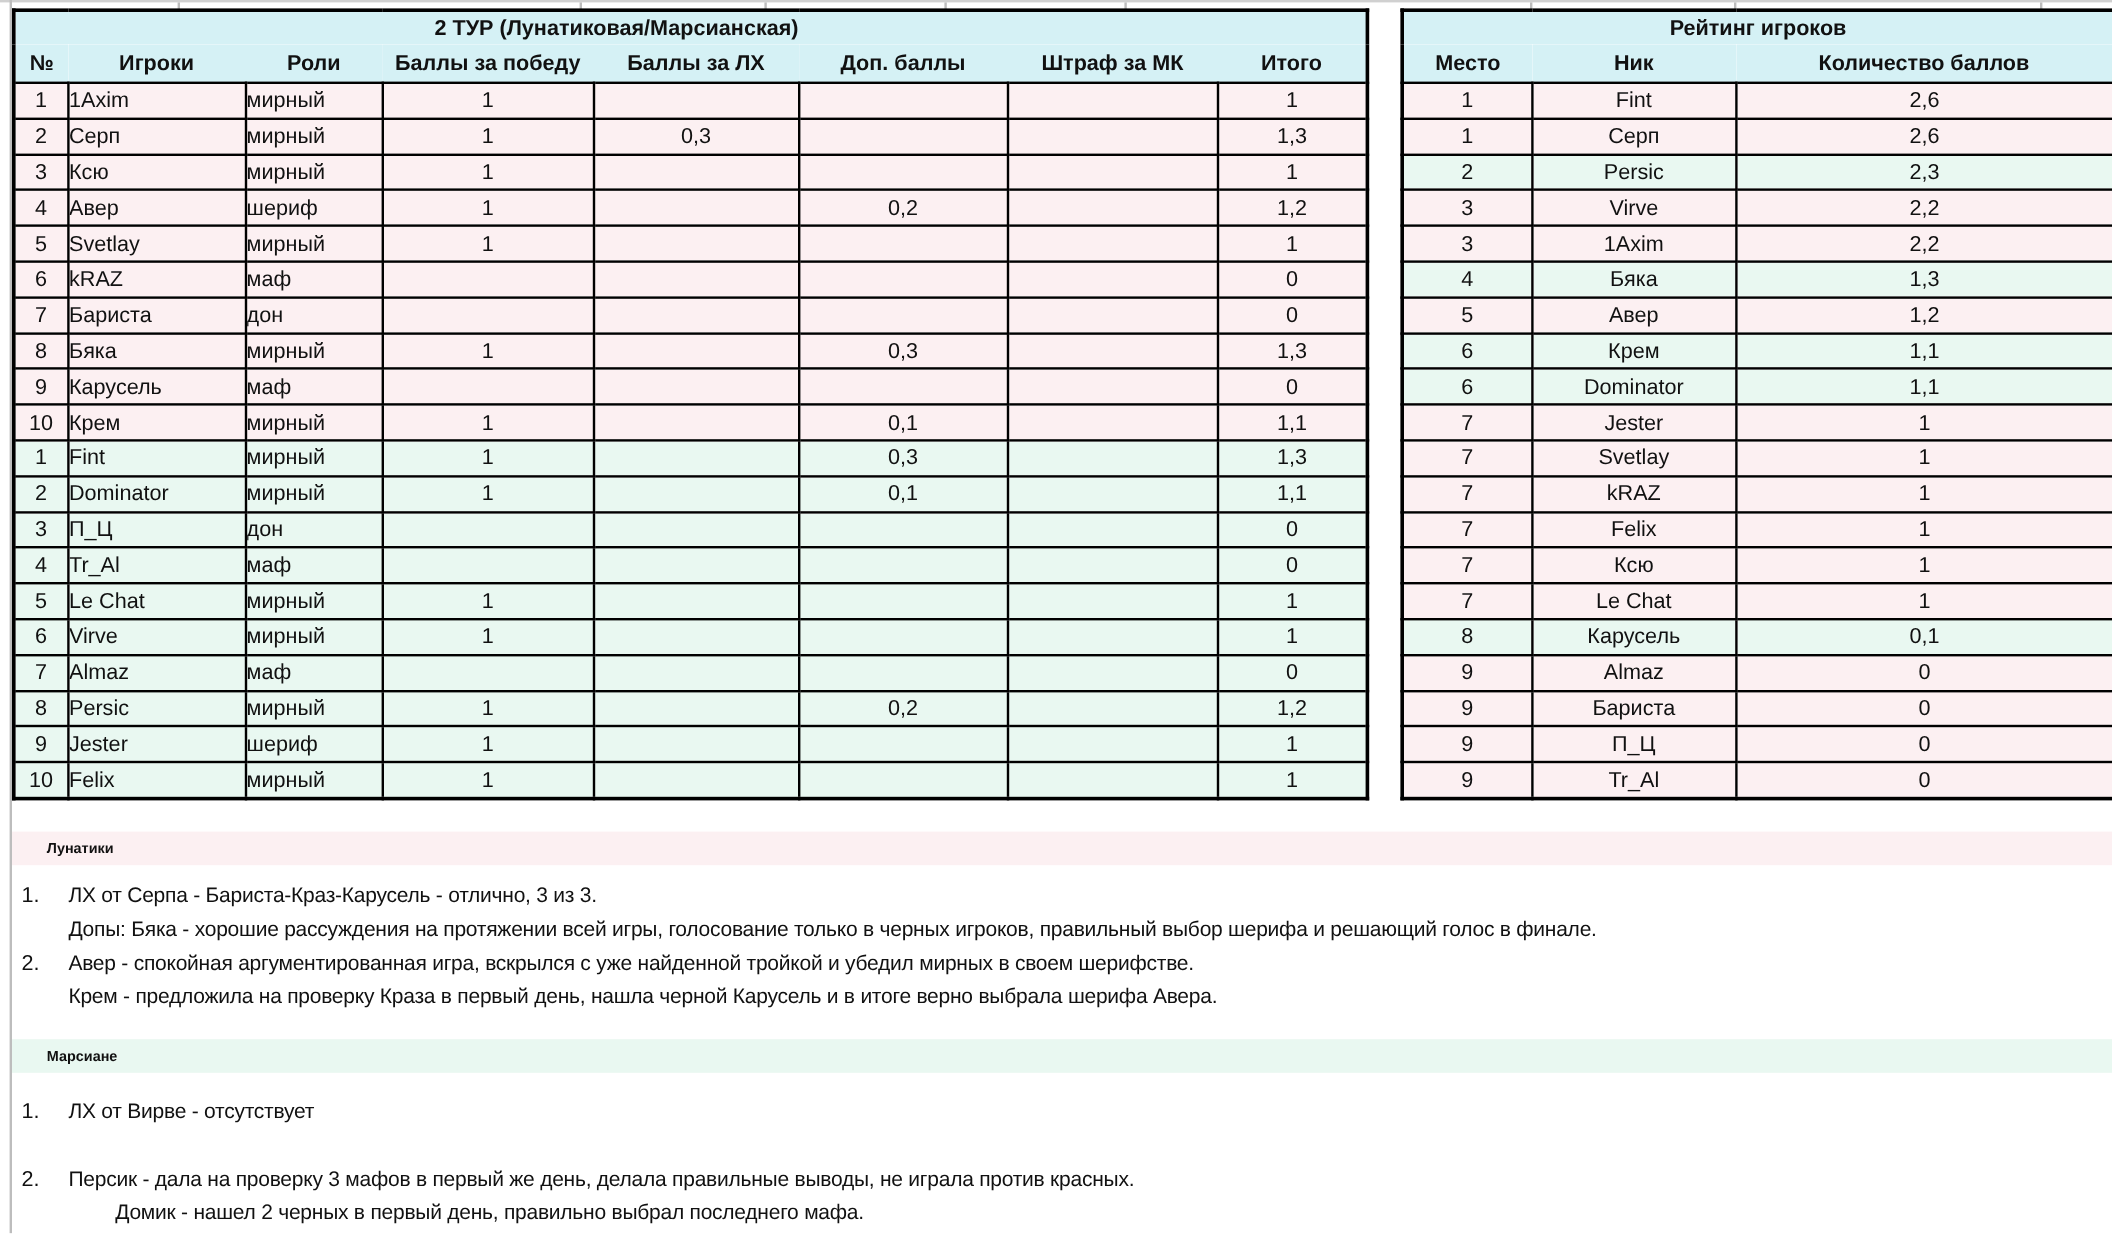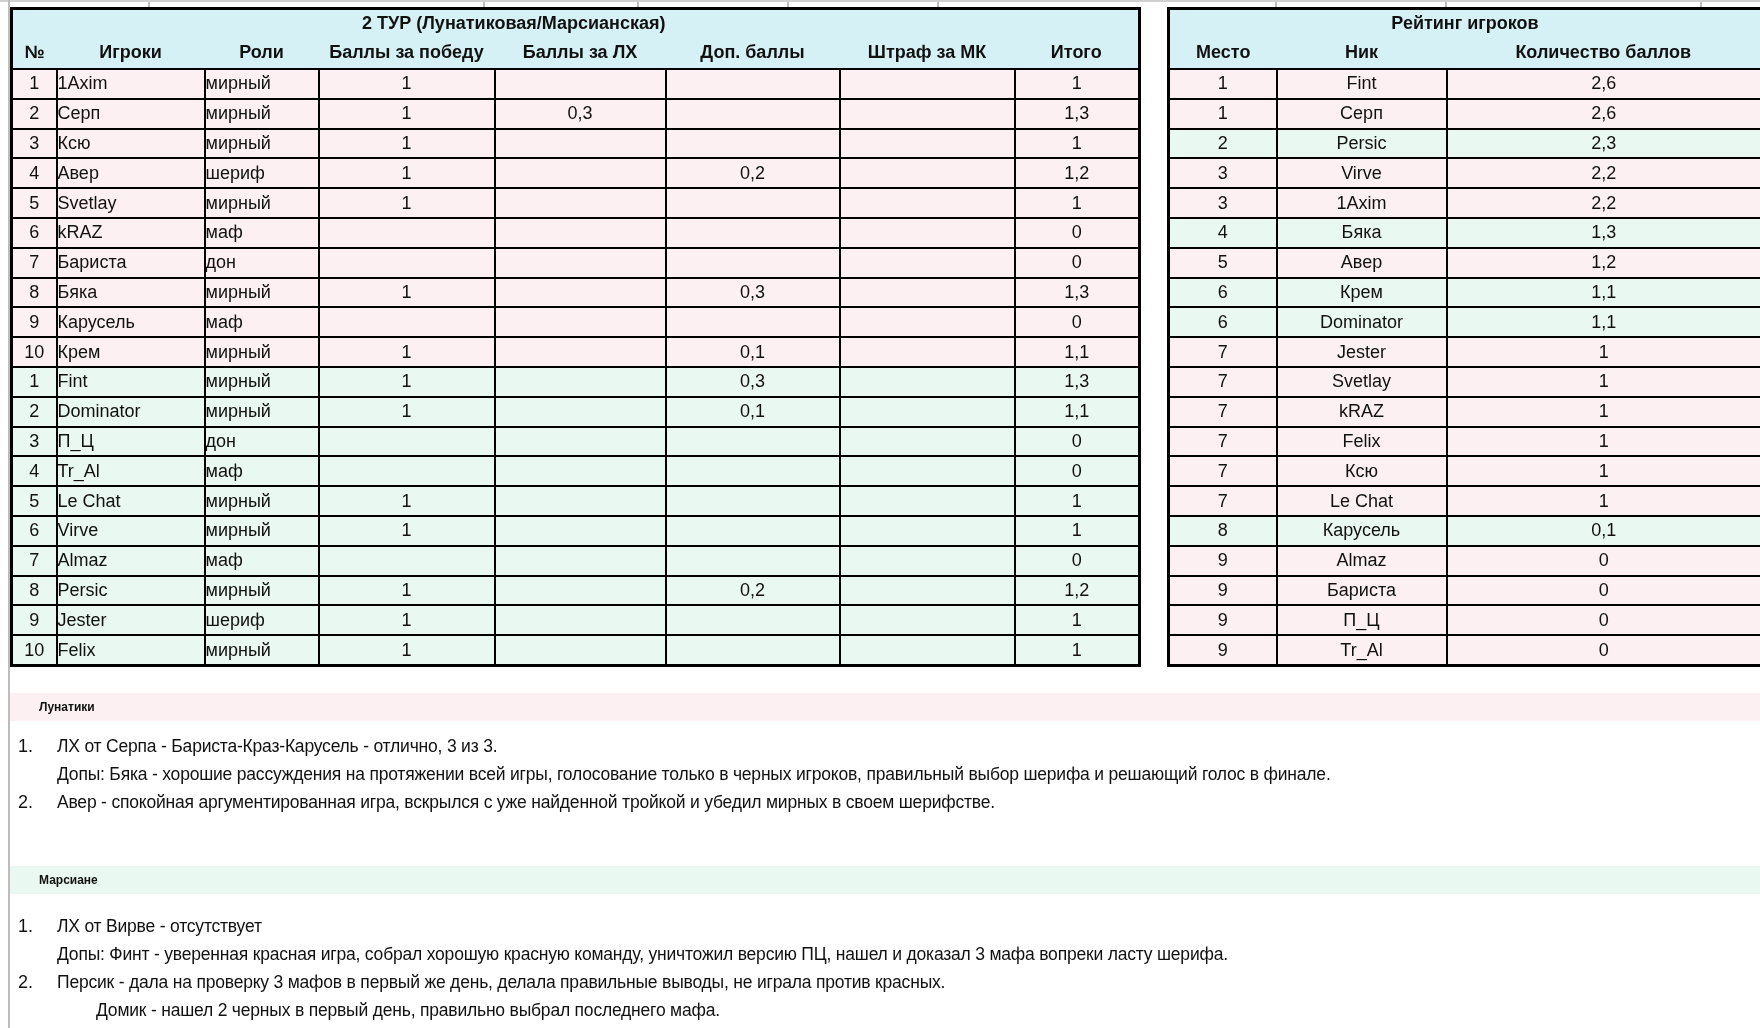--- a/index.html
+++ b/index.html
@@ -416,31 +416,31 @@
         <span class="ntext">ЛХ от Серпа - Бариста-Краз-Карусель - отлично, 3 из 3.</span>
       </div>
       <div class="note-line" style="top: 764px;">
         <span class="marker"></span>
         <span class="ntext">Допы: Бяка - хорошие рассуждения на протяжении всей игры, голосование только в черных игроков, правильный выбор шерифа и решающий голос в финале.</span>
       </div>
       <div class="note-line" style="top: 792px;">
         <span class="marker">2.</span>
         <span class="ntext">Авер - спокойная аргументированная игра, вскрылся с уже найденной тройкой и убедил мирных в своем шерифстве.</span>
       </div>
+      <div class="note-line" style="top: 820px;">
+        <span class="marker"></span>
+        <span class="ntext">Крем - предложила на проверку Краза в первый день, нашла черной Карусель и в итоге верно выбрала шерифа Авера.</span>
+      </div>
       <div class="note-band mint" style="top: 866px;">
         <span class="note-heading">Марсиане</span>
       </div>
       <div class="note-line" style="top: 916px;">
         <span class="marker">1.</span>
         <span class="ntext">ЛХ от Вирве - отсутствует</span>
       </div>
-      <div class="note-line" style="top: 944px;">
-        <span class="marker"></span>
-        <span class="ntext">Допы: Финт - уверенная красная игра, собрал хорошую красную команду, уничтожил версию ПЦ, нашел и доказал 3 мафа вопреки ласту шерифа.</span>
-      </div>
       <div class="note-line" style="top: 972px;">
         <span class="marker">2.</span>
         <span class="ntext">Персик - дала на проверку 3 мафов в первый же день, делала правильные выводы, не играла против красных.</span>
       </div>
       <div class="note-line" style="top: 1000px; margin-left: 39px;">
         <span class="marker"></span>
         <span class="ntext">Домик - нашел 2 черных в первый день, правильно выбрал последнего мафа.</span>
       </div>
     </div>
 

